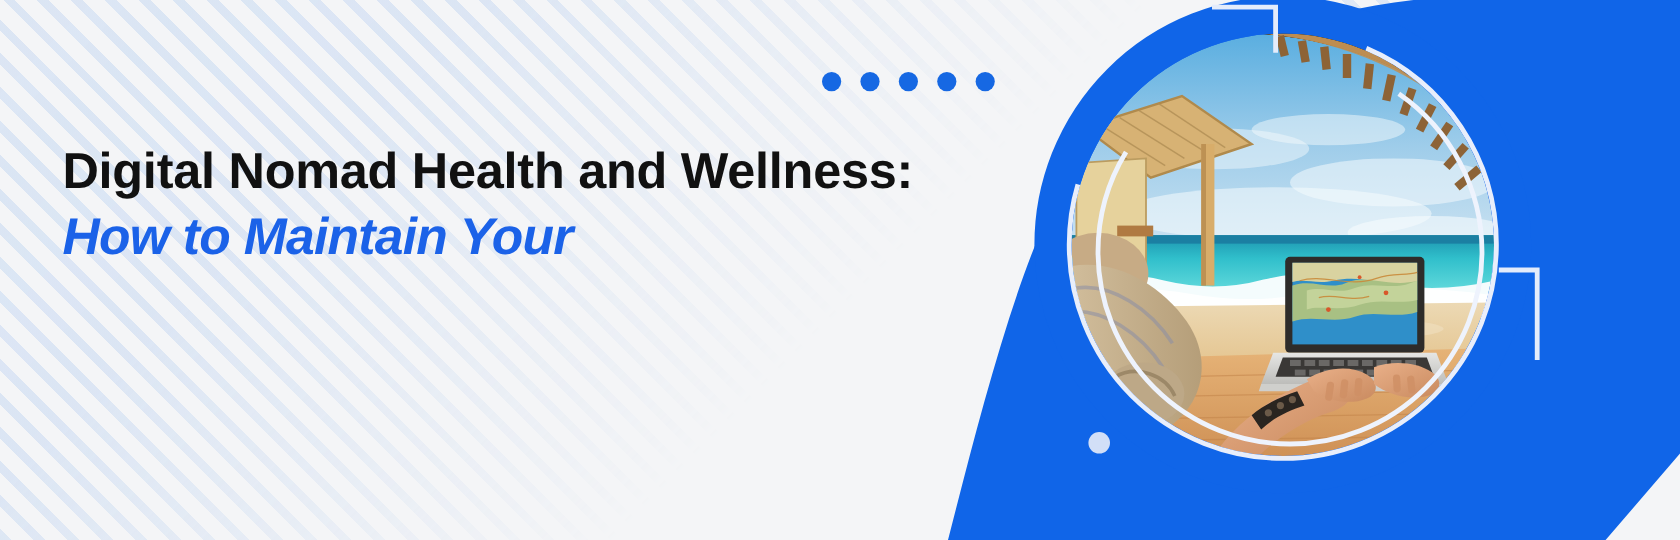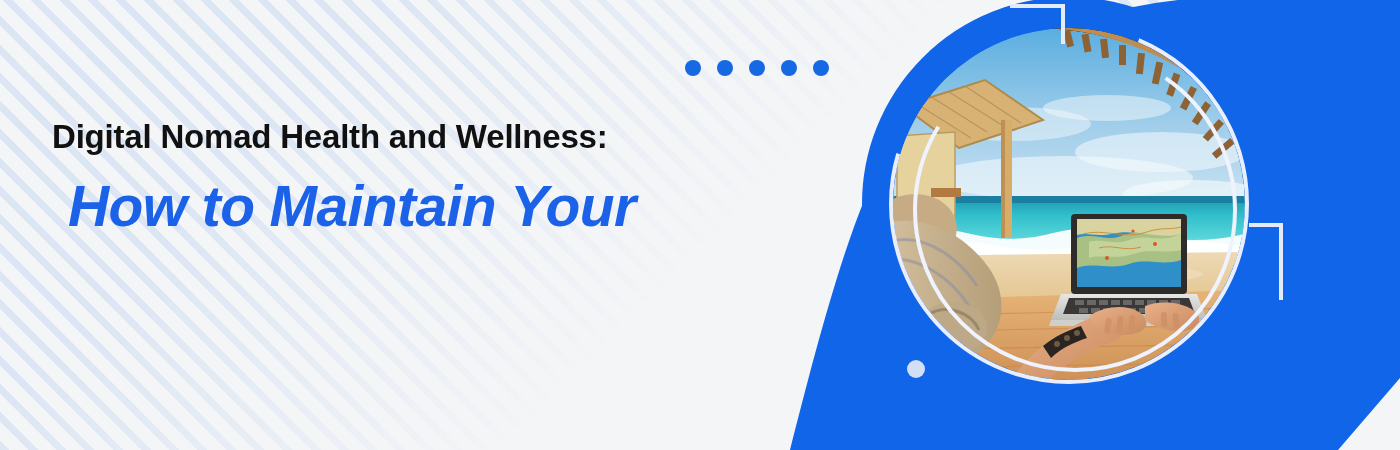--- a/index.html
+++ b/index.html
@@ -53,32 +53,32 @@
   .dot{
     width:16px;height:16px;border-radius:50%;
     background:#1668e3;
   }
 
   
   .text-block{
     position:absolute;left:52px;top:118px;width:760px;
   }
   .eyebrow{
-    font-size:33px;line-height:1.18;
+    font-size:42px;line-height:1.18;
     font-weight:600;color:#111111;
     letter-spacing:-0.2px;
     margin:0 0 6px 0;
     white-space:nowrap;
   }
   .headline{
-    font-size:57px;line-height:1.16;
+    font-size:43px;line-height:1.16;
     font-weight:bold;font-style:italic;
     color:#1b62e8;
     letter-spacing:-0.6px;
-    margin:16px;
+    margin:0;
   }
   .headline .hl-line{display:block;}
 
   
   .photo-circle{
     position:absolute;
     left:893px;top:28px;
     width:352px;height:352px;
     border-radius:50%;
     overflow:hidden;

